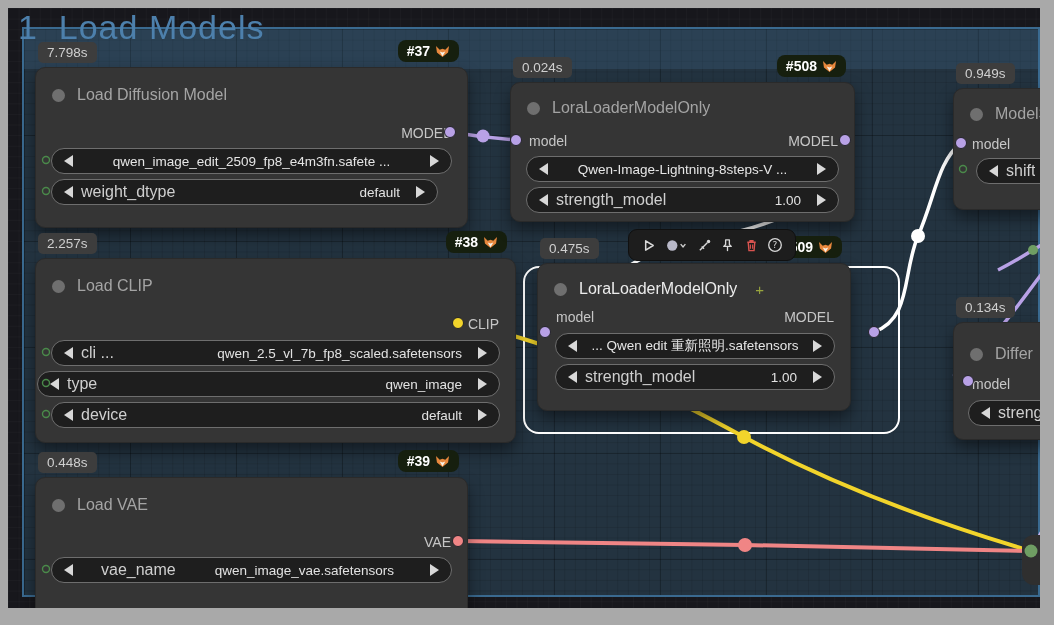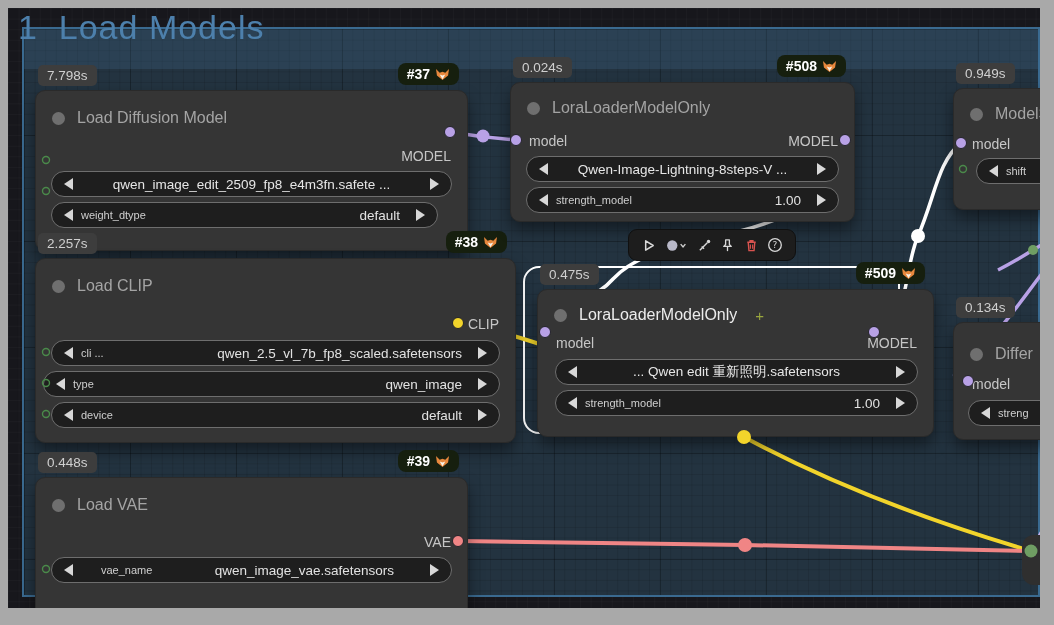--- a/index.html
+++ b/index.html
@@ -32,21 +32,21 @@
     box-shadow:0 8px 16px rgba(0,0,0,0.45);box-sizing:border-box;z-index:4;}
   .node .titlerow{position:absolute;left:16px;right:12px;display:flex;align-items:center;gap:12px;height:22px;}
   .node .tdot{width:13px;height:13px;border-radius:50%;background:#6f6f6f;flex:0 0 auto;}
   .node .ttext{font-size:16px;color:#a4a4a4;white-space:nowrap;overflow:hidden;}
   .node.selected .ttext{color:#ececec;}
   .plus{color:#99a63e;font-size:15px;margin-left:6px;}
   .ports{position:absolute;left:18px;right:16px;display:flex;justify-content:space-between;height:18px;align-items:center;}
   .plabel{font-size:14px;color:#c6c6c6;}
   .widget{position:absolute;height:26px;background:#1e1e1e;border:1px solid #6e6e6e;border-radius:13px;
     display:flex;align-items:center;padding:0 12px;box-sizing:border-box;gap:8px;}
-  .w-label{font-size:11px;color:#cfcfcf;white-space:nowrap;overflow:hidden;}
+  .w-label{font-size:16px;color:#cfcfcf;white-space:nowrap;overflow:hidden;}
   .w-value{font-size:13.5px;color:#e2e2e2;white-space:nowrap;overflow:hidden;margin-left:auto;}
   .w-center{flex:1;text-align:center;font-size:13.5px;color:#e6e6e6;white-space:nowrap;overflow:hidden;}
   .arrow-l,.arrow-r{width:0;height:0;border-top:6px solid transparent;border-bottom:6px solid transparent;flex:0 0 auto;}
   .arrow-l{border-right:9px solid #d8d8d8;}
   .arrow-r{border-left:9px solid #d8d8d8;margin-left:auto;}
   .widget .arrow-r.after-value{margin-left:8px;}
 
   .badge-time{position:absolute;top:-26px;left:2px;background:#3d3d3d;color:#cfcfcf;font-size:13.5px;
     padding:3px 9px;border-radius:5px;white-space:nowrap;}
   .badge-id{position:absolute;top:-28px;right:8px;background:#161f0e;color:#fff;font-weight:bold;font-size:14px;
@@ -75,21 +75,21 @@
       <path d="M442,124 C460,127 482,130 508,132" stroke="#b8a1e6" stroke-width="3.5" fill="none"></path>
       <path d="M837,132 C866,164 794,208 732,223 C670,238 632,243 605,271 C587,292 552,298 537,324" stroke="#ffffff" stroke-width="3.5" fill="none"></path>
       <path d="M866,324 C904,310 894,266 910,228 C927,189 930,153 953,135" stroke="#ffffff" stroke-width="3.5" fill="none"></path>
       <path d="M450,315 C532,329 634,373 736,429 C842,486 948,521 1023,543" stroke="#f2d42b" stroke-width="4" fill="none"></path>
       <path d="M451,533 C552,534 642,536 737,537 C852,539 944,541 1023,543" stroke="#f08585" stroke-width="4" fill="none"></path>
       <path d="M990,262 C1012,251 1026,241 1048,228" stroke="#b8a1e6" stroke-width="3.5" fill="none"></path>
       <path d="M1044,252 C1014,292 982,338 958,354 C941,365 944,373 960,373" stroke="#b8a1e6" stroke-width="3.5" fill="none"></path>
       <path d="M1046,497 C1038,514 1035,525 1025,538" stroke="#c3b1e8" stroke-width="3.5" fill="none"></path>
     </svg>
 
-    <div class="node" style="left:27px;top:59px;width:433px;height:161px;margin-top:23px;">
+    <div class="node" style="left:27px;top:59px;width:433px;height:161px;">
       <div class="badge-time">7.798s</div>
       <div class="badge-id">
         <span>#37</span>
         <svg width="15" height="13" viewBox="0 0 16 14">
             <polygon points="1,1 5,5 8,4 11,5 15,1 14,8 8,13 2,8" fill="#e8883d"></polygon>
             <polygon points="5,7 8,12 11,7 8,8" fill="#f7f3ea"></polygon>
           </svg>
       </div>
       <div class="titlerow" style="top:16px;">
         <span class="tdot"></span>
@@ -126,21 +126,21 @@
       </div>
       <div class="ports" style="top:56px;justify-content:flex-end;">
         <span class="plabel">CLIP</span>
       </div>
       <div class="widget" style="left:15px;right:15px;top:81px;">
         <span class="arrow-l"></span>
         <span class="w-label">cli ...</span>
         <span class="w-value">qwen_2.5_vl_7b_fp8_scaled.safetensors</span>
         <span class="arrow-r after-value"></span>
       </div>
-      <div class="widget" style="left:7px;right:15px;top:112px;">
+      <div class="widget" style="left:1px;right:15px;top:112px;">
         <span class="arrow-l"></span>
         <span class="w-label">type</span>
         <span class="w-value">qwen_image</span>
         <span class="arrow-r after-value"></span>
       </div>
       <div class="widget" style="left:15px;right:15px;top:143px;">
         <span class="arrow-l"></span>
         <span class="w-label">device</span>
         <span class="w-value">default</span>
         <span class="arrow-r after-value"></span>
@@ -194,21 +194,21 @@
         <span class="arrow-r"></span>
       </div>
       <div class="widget" style="left:15px;right:15px;top:104px;">
         <span class="arrow-l"></span>
         <span class="w-label">strength_model</span>
         <span class="w-value">1.00</span>
         <span class="arrow-r after-value"></span>
       </div>
     </div>
 
-    <div class="node selected" style="left:529px;top:281px;width:397px;height:148px;">
+    <div class="node selected" style="left:529px;top:255px;width:314px;height:148px;">
       <div class="badge-time">0.475s</div>
       <div class="badge-id">
         <span>#509</span>
         <svg width="15" height="13" viewBox="0 0 16 14">
             <polygon points="1,1 5,5 8,4 11,5 15,1 14,8 8,13 2,8" fill="#e8883d"></polygon>
             <polygon points="5,7 8,12 11,7 8,8" fill="#f7f3ea"></polygon>
           </svg>
       </div>
       <div class="titlerow" style="top:14px;">
         <span class="tdot"></span>

